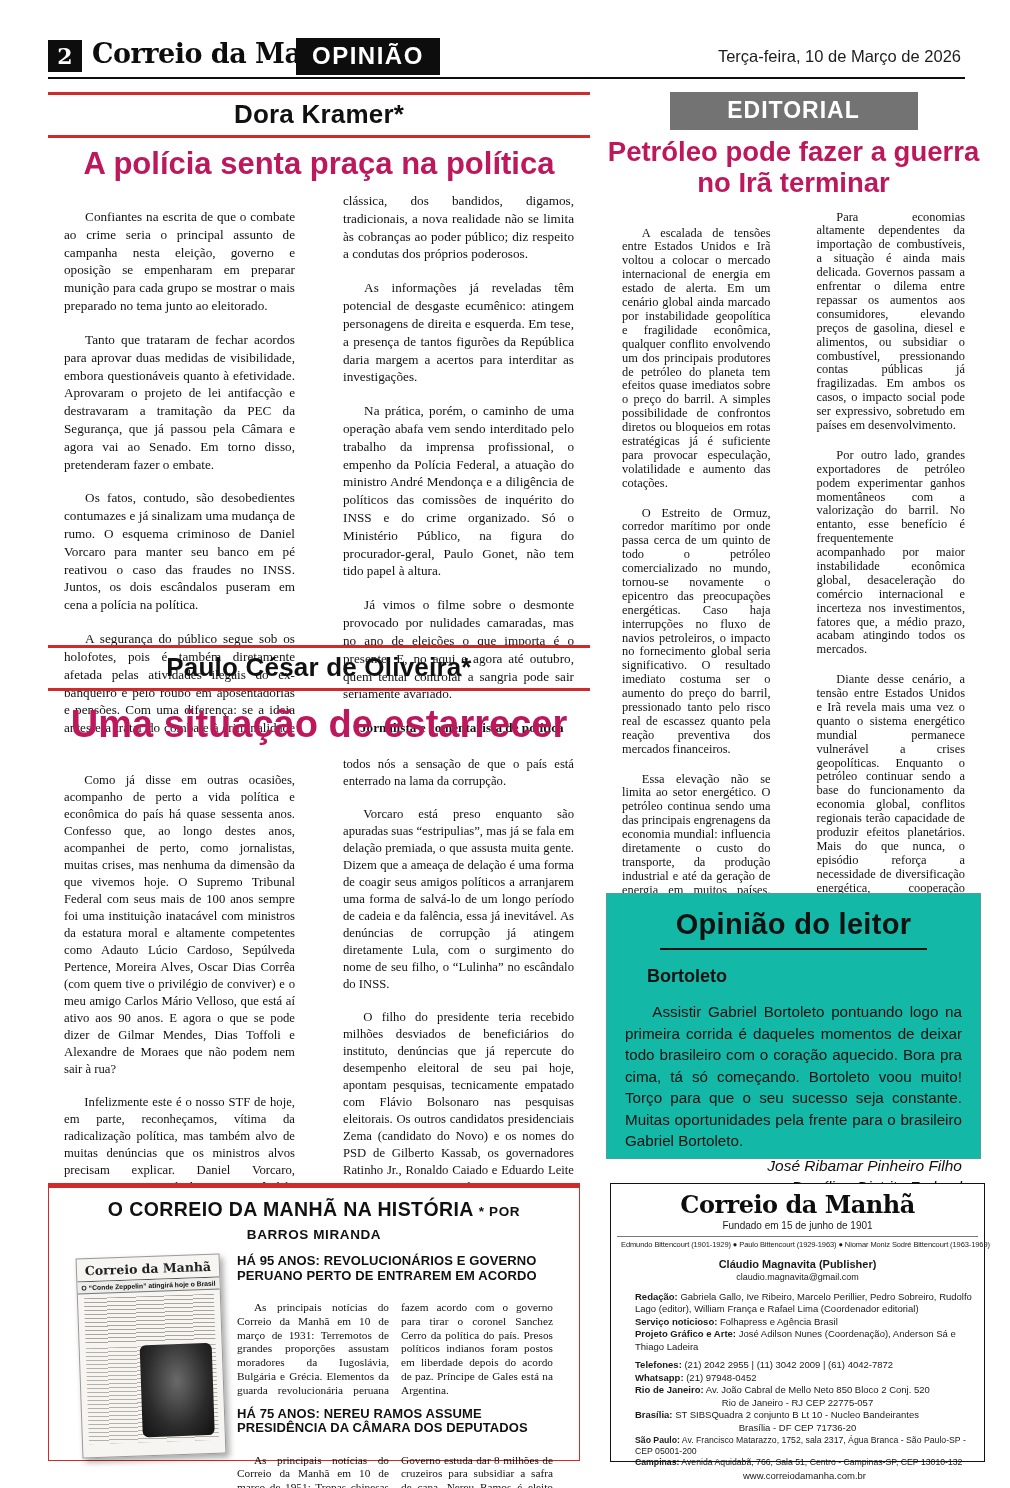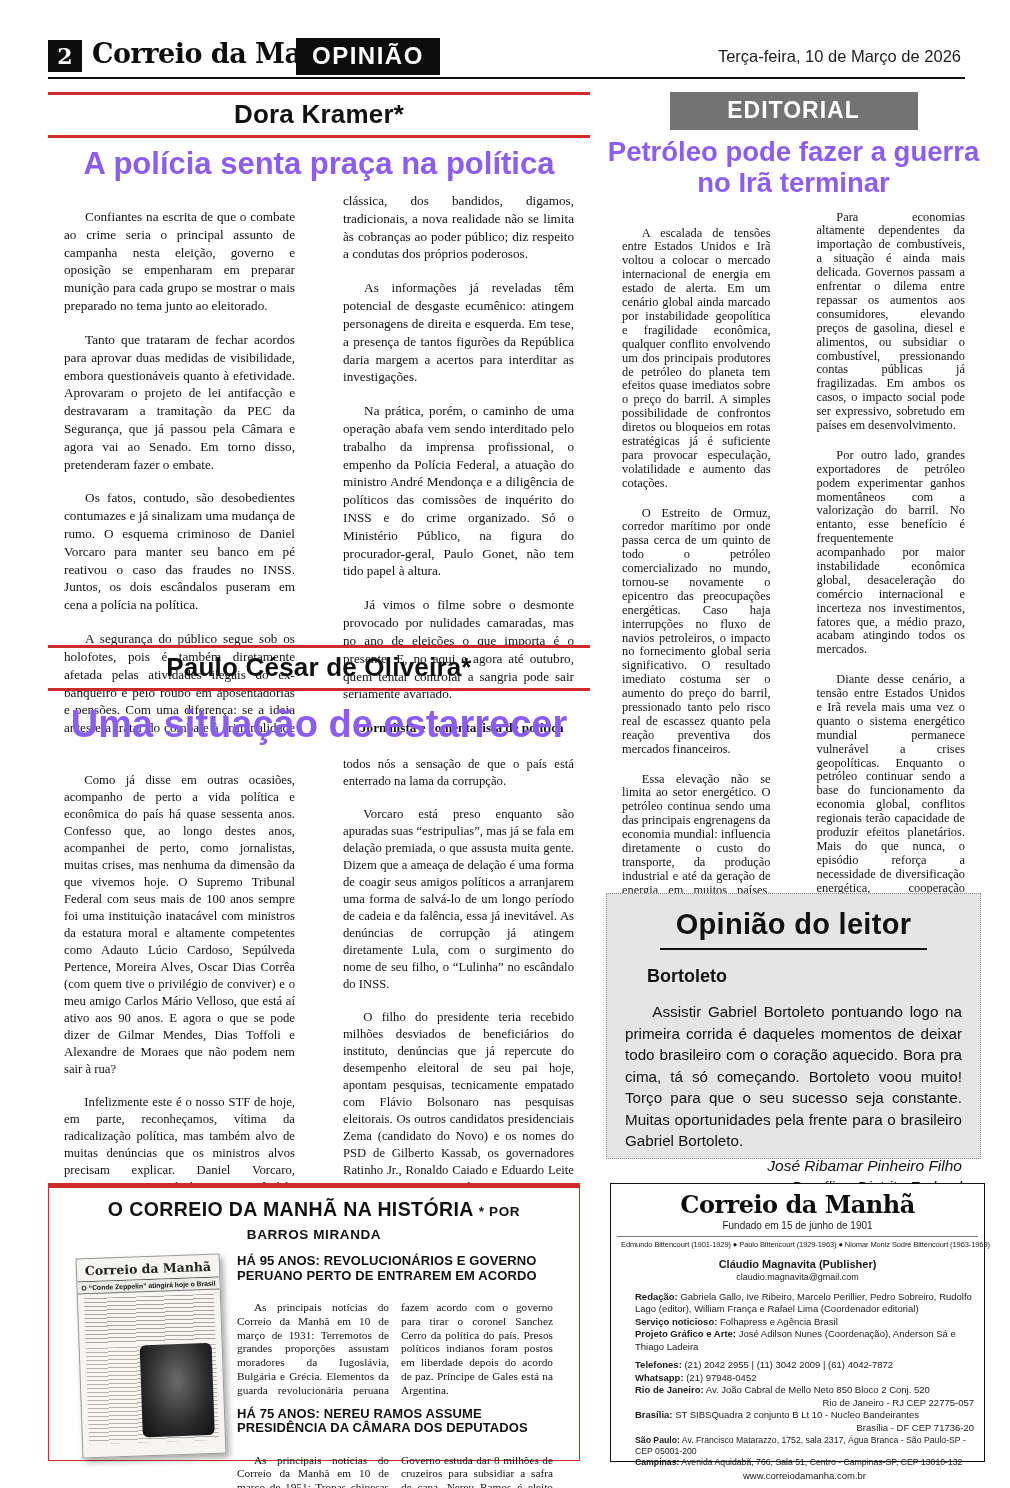--- a/index.html
+++ b/index.html
@@ -11,21 +11,21 @@
   .pagenum{position:absolute;left:0;top:2px;width:34px;height:32px;background:#0d0d0d;color:#fff;
            font-family:"DejaVu Serif",serif;font-weight:bold;font-size:22px;display:flex;align-items:center;justify-content:center;}
   .brand{position:absolute;left:44px;top:0px;font-family:"DejaVu Serif",serif;font-weight:bold;
          font-size:27px;letter-spacing:-0.5px;color:#0d0d0d;}
   .section-box{position:absolute;left:248px;top:0px;background:#0d0d0d;color:#fff;font-weight:bold;
                font-size:24px;letter-spacing:1.5px;padding:4px 16px 5px;}
   .date{position:absolute;right:4px;top:9px;font-size:16.5px;color:#1c1c1c;}
   .header-rule{position:absolute;left:48px;top:77px;width:917px;border-top:2px solid #0d0d0d;}
   .rule-red{border-top:3px solid #cf2b2b;}
   .author-name{font-size:26px;font-weight:800;text-align:center;padding:4px 0 5px;letter-spacing:.2px;}
-  .headline{font-weight:600;text-align:center;color:#8b5cf6;}
+  .headline{font-weight:600;text-align:center;color:#be185d;}
   .serif-body{font-family:"Liberation Serif","DejaVu Serif",serif;text-align:justify;hyphens:auto;}
   .serif-body p{margin:16px;text-indent:1.6em;}
   .byline{font-weight:bold;text-indent:0 !important;text-align:center;margin-top:3px !important;}
 
   
   .article-left{position:absolute;left:48px;width:542px;}
   .a1{top:92px;} .a2{top:645px;}
   .a1 .headline{font-size:31px;margin:8px 0 10px;}
   .a2 .headline{font-size:38px;margin:12px 0 10px;}
   .body-2col{column-count:2;column-gap:16px;}
@@ -33,21 +33,21 @@
   .a2 .body-2col{font-size:12.7px;line-height:1.34;}
 
   
   .editorial{position:absolute;left:606px;top:92px;width:375px;}
   .editorial-tag{width:248px;margin:0 auto;background:#737373;color:#fff;text-align:center;
                  font-weight:800;font-size:23px;letter-spacing:1px;padding:5px 0 6px;}
   .editorial .headline{font-size:27.5px;line-height:1.12;margin:7px 0 12px;}
   .editorial .body-2col{column-gap:14px;font-size:12.4px;line-height:1.12;}
 
   
-  .reader-box{position:absolute;left:606px;top:893px;width:375px;height:266px;background:#e5e5e5;
+  .reader-box{position:absolute;left:606px;top:893px;width:375px;height:266px;background:#14b8a6;
               border:1px dotted #8a8a8a;box-sizing:border-box;padding:14px 18px 10px;z-index:3;}
   .reader-title{text-align:center;}
   .reader-title span{display:inline-block;font-size:29px;font-weight:800;border-bottom:2.5px solid #111;
                      padding:0 16px 7px;letter-spacing:.3px;}
   .reader-subject{font-size:18px;font-weight:800;margin:16px 0 0 22px;}
   .reader-body{font-size:15.2px;line-height:1.42;margin-top:14px;text-align:justify;hyphens:auto;}
   .reader-body p{margin:0;text-indent:1.8em;}
   .reader-sign{font-style:italic;font-size:15.5px;text-align:right;line-height:1.35;margin-top:4px;}
 
   
@@ -82,21 +82,21 @@
                 font-size:9.5px;line-height:1.32;color:#1a1a1a;}
   .mh-brand{font-family:"DejaVu Serif",serif;font-weight:bold;font-size:24px;text-align:center;
             letter-spacing:-0.5px;color:#0d0d0d;line-height:1.05;}
   .mh-founded{text-align:center;font-size:10px;margin-top:2px;}
   .mh-rule{border-top:1px solid #777;margin:4px -4px 3px;}
   .mh-founders{text-align:center;font-size:7.5px;white-space:nowrap;letter-spacing:-0.1px;}
   .mh-pub{text-align:center;font-weight:bold;font-size:11px;margin-top:7px;}
   .mh-email{text-align:center;font-size:9px;}
   .mh-staff{margin:7px 0 0 14px;}
   .mh-contacts{margin:6px 0 0 14px;}
-  .mh-center{text-align:right;margin-left:-14px;}
+  .mh-center{text-align:center;margin-left:-14px;}
   .mh-tight{font-size:8.7px;}
   .mh-site{text-align:center;font-size:9.5px;margin-top:1px;}
 </style>
 </head>
 <body>
 
 <div class="page">
 
   <div class="header">
     <div class="pagenum">2</div>

